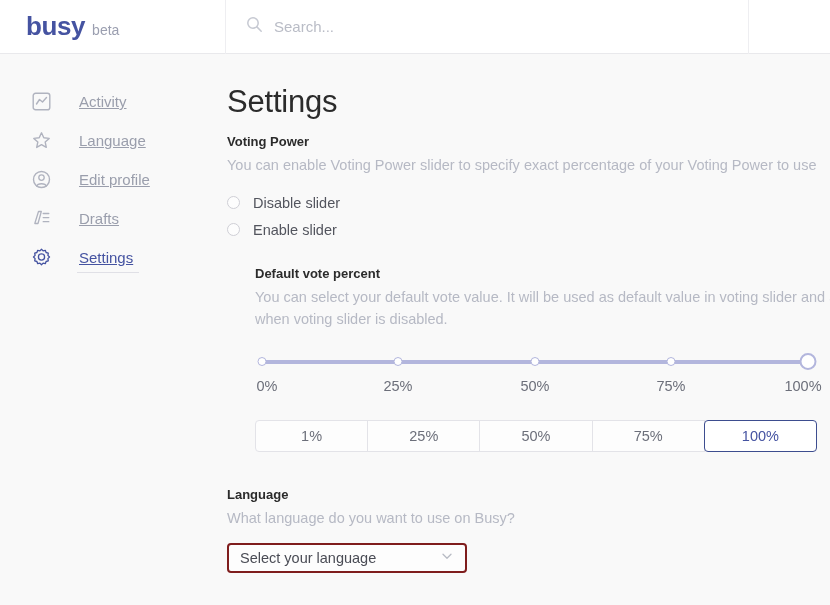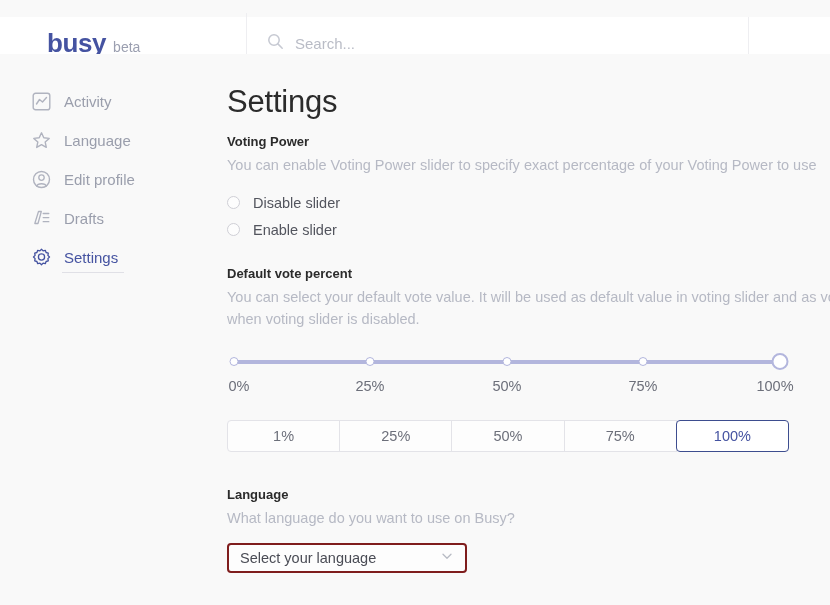--- a/index.html
+++ b/index.html
@@ -7,27 +7,26 @@
     margin: 0; padding: 0;
     width: 830px; height: 605px;
     overflow: hidden;
     background: #f9f9f9;
     font-family: "Liberation Sans", sans-serif;
   }
 
   
   .header {
     position: absolute;
-    top: 17px; left: 0;
+    top: 0; left: 0;
     width: 830px; height: 54px;
     background: #ffffff;
     border-bottom: 1px solid #e9e9ec;
     display: flex;
     align-items: center;
-    padding-left: 21px;
   }
   .logo-wrap {
     width: 225px;
     padding-left: 26px;
     display: flex;
     align-items: baseline;
     gap: 7px;
   }
   .logo-busy {
     font-size: 26px;
@@ -64,26 +63,27 @@
     position: absolute;
     top: 54px; left: 0;
     width: 225px;
     height: 551px;
     background: #f9f9f9;
     padding-top: 28px;
   }
   .nav-item {
     display: flex;
     align-items: center;
-    gap: 13px;
+    gap: 28px;
     height: 39px;
     padding-left: 32px;
     color: #9a9eac;
     font-size: 15px;
     cursor: pointer;
+    text-decoration: underline;
   }
   .nav-item .nav-icon { width: 19px; height: 19px; display: block; flex: 0 0 19px; }
   .nav-item.active { color: #4553a1; }
   .nav-label-wrap { position: relative; display: inline-block; }
   .nav-item.active .nav-label-wrap::after {
     content: "";
     position: absolute;
     left: -2px; right: -6px;
     bottom: -7px;
     height: 1px;
@@ -135,21 +135,21 @@
   }
   .radio-dot {
     width: 13px; height: 13px;
     border-radius: 50%;
     border: 1px solid #cfcfd6;
     background: #fdfdfd;
     flex: 0 0 13px;
   }
   .radio-label { font-size: 14.5px; color: #53555e; }
 
-  .block-2 { margin-top: 23px; }
+  .block-2 { margin-top: 23px; margin-left: 28px; }
 
   
   .slider-area {
     margin-top: 24px;
     width: 560px;
     position: relative;
     height: 16px;
   }
   .slider-track {
     position: absolute;

